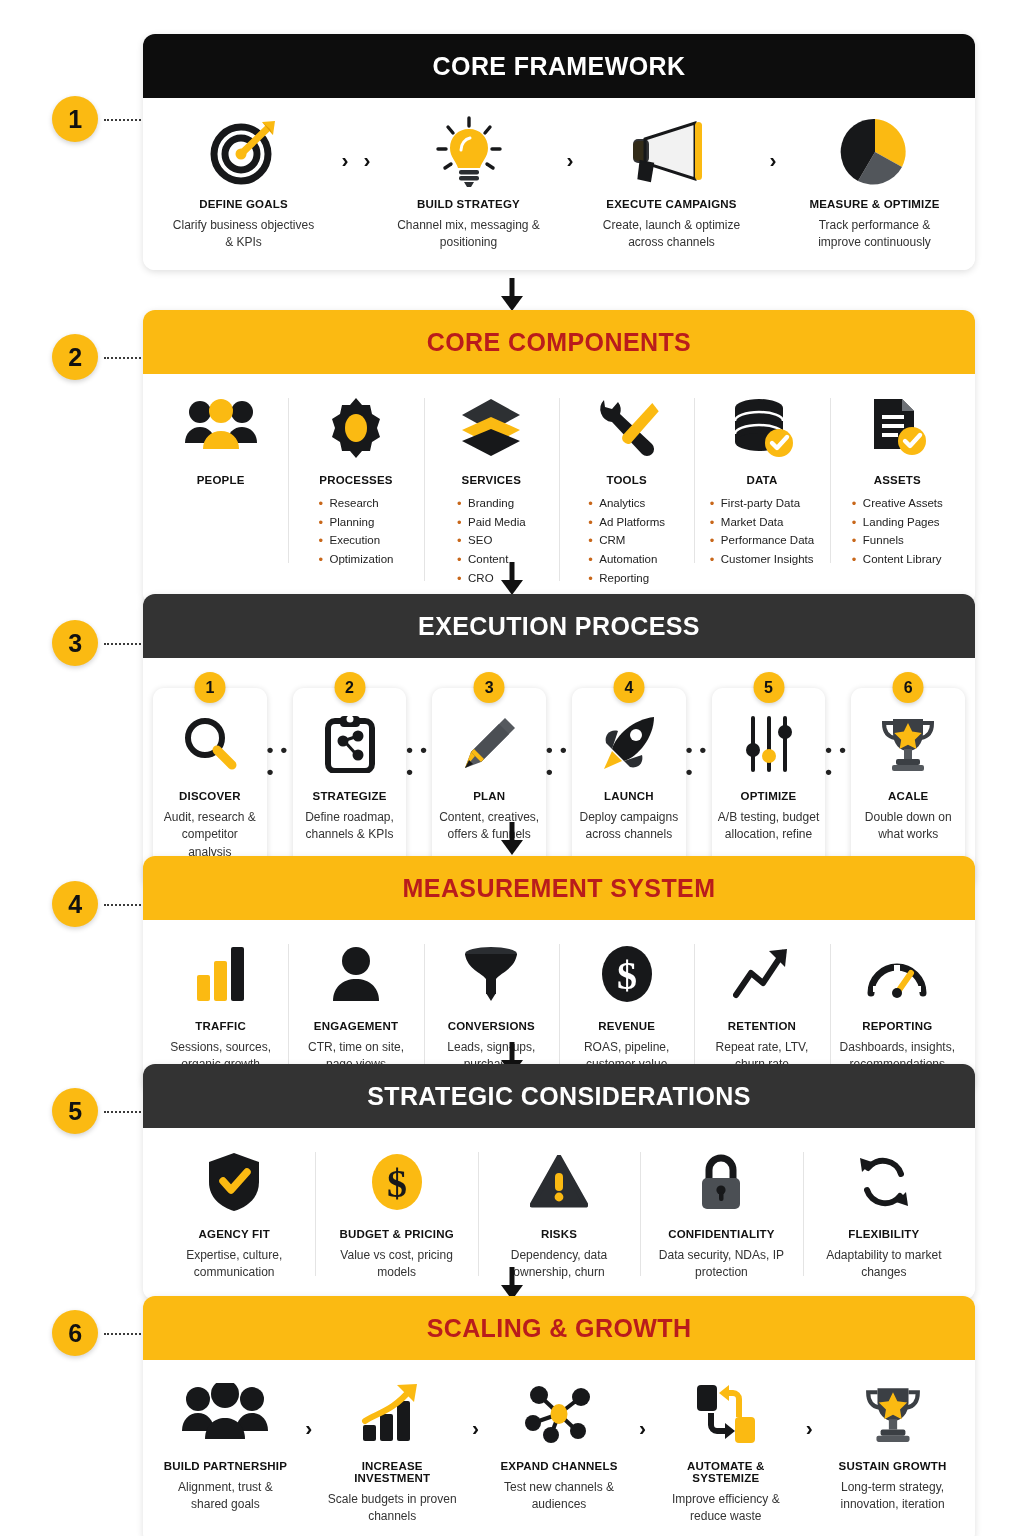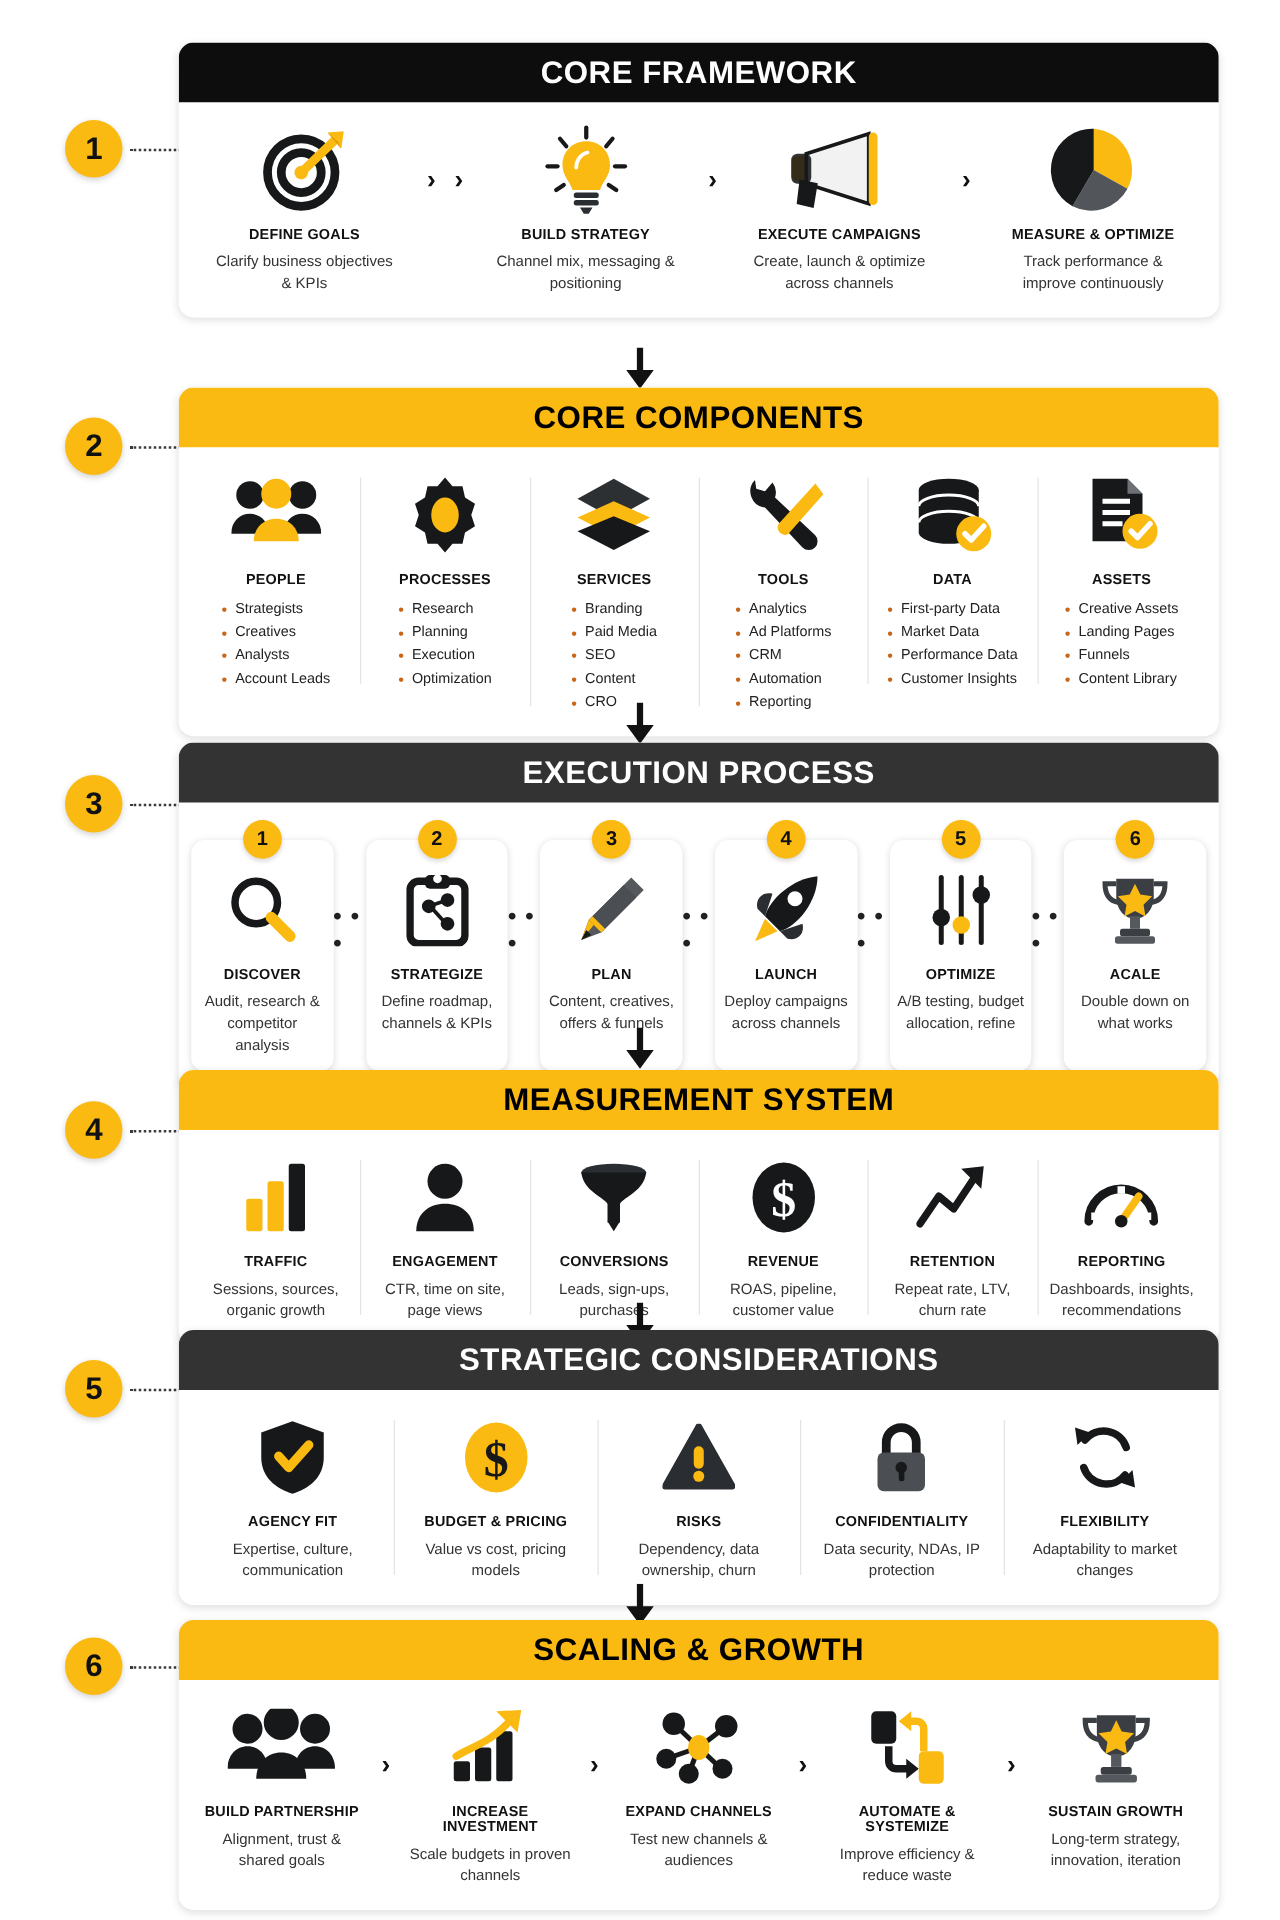--- a/index.html
+++ b/index.html
@@ -25,27 +25,27 @@
   }
 
   
   .section {
     position: absolute; left: 143px; width: 832px;
     background: #ffffff; border-radius: 12px;
     box-shadow: 0 2px 7px rgba(0,0,0,.13);
     overflow: hidden;
   }
   .sec-header {
-    height: 48px; display: flex; align-items: center; justify-content: center;
+    height: 64px; display: flex; align-items: center; justify-content: center;
     font-size: 25px; font-weight: 700; letter-spacing: .4px;
     font-stretch: condensed;
   }
   .hdr-black  { background: #0d0d0d; color: #ffffff; }
   .hdr-dark   { background: #333333; color: #ffffff; }
-  .hdr-yellow { background: #FBBA12; color: #000000; }
+  .hdr-yellow { background: #FBBA12; color: #b91c1c; }
 
   .sec-body { display: flex; padding: 14px 10px 16px 10px; background:#fff; }
 
   
   .col {
     flex: 1 1 0; padding: 4px 8px 2px 8px; text-align: center;
     display: flex; flex-direction: column; align-items: center;
     position: relative;
   }
   .col.divided + .col.divided::before {
@@ -238,26 +238,20 @@
           <svg width="72" height="62" viewBox="0 0 72 62">
             <circle cx="15" cy="15" r="11" fill="#17181a"></circle>
               <path d="M0 46c0-10 7-16 15-16s15 6 15 16z" fill="#17181a"></path>
             <circle cx="57" cy="15" r="11" fill="#17181a"></circle>
               <path d="M42 46c0-10 7-16 15-16s15 6 15 16z" fill="#17181a"></path>
             <circle cx="36" cy="14" r="12" fill="#FBBA12"></circle>
               <path d="M18 52c0-11 8-18 18-18s18 7 18 18z" fill="#FBBA12"></path>
           </svg>
         </div>
         <div class="col-title">PEOPLE</div>
-        <ul class="bullets">
-          <li>Strategists</li>
-          <li>Creatives</li>
-          <li>Analysts</li>
-          <li>Account Leads</li>
-        </ul>
       </div>
 
       <div class="col divided">
         <div class="icon-box">
           <svg width="62" height="62" viewBox="0 0 62 62">
             <path d="M31 1l6 7h8l2 9 8 5-3 9 3 9-8 5-2 9h-8l-6 7-6-7h-8l-2-9-8-5 3-9-3-9 8-5 2-9h8z" fill="#17181a"></path>
             <ellipse cx="31" cy="31" rx="11" ry="14" fill="#FBBA12"></ellipse>
           </svg>
         </div>
         <div class="col-title">PROCESSES</div>

